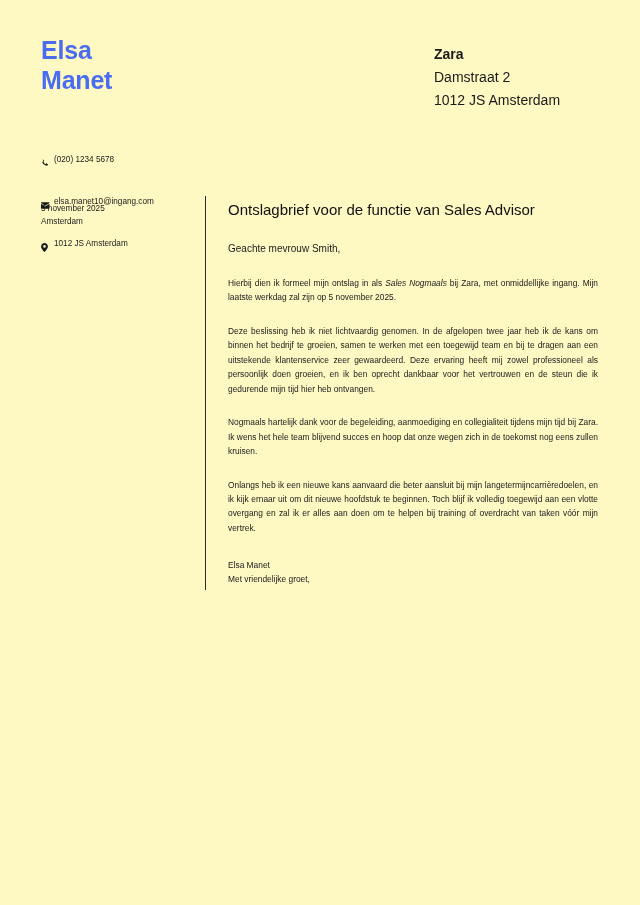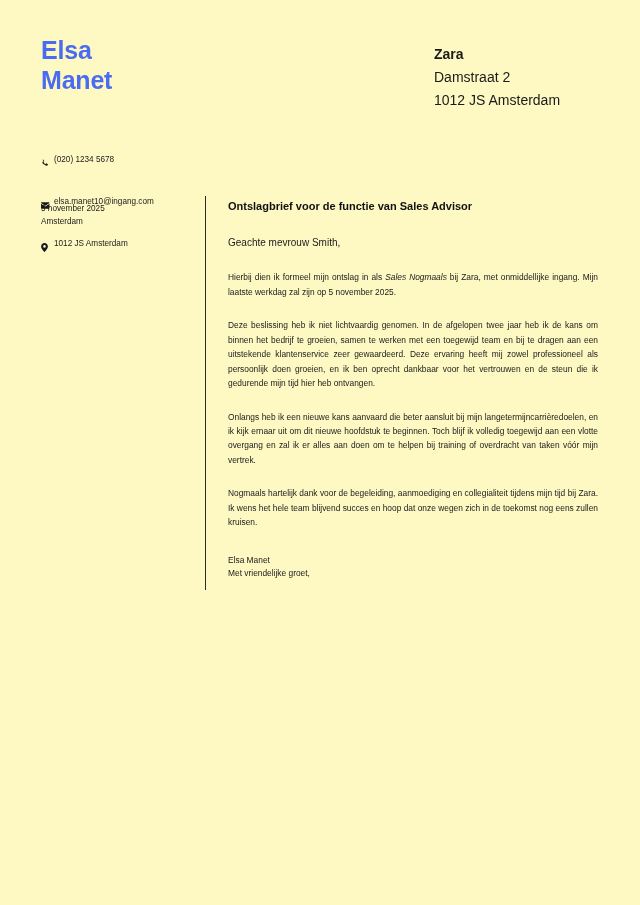--- a/index.html
+++ b/index.html
@@ -119,22 +119,22 @@
   }
 
   
   .letter {
     position: absolute;
     top: 199px;
     left: 228px;
     width: 370px;
   }
   .letter-subject {
-    font-size: 11px;
-    font-weight: bold;
+    font-size: 15px;
+    font-weight: normal;
     line-height: 1.4;
     margin: 0 0 21px 0;
     color: #111111;
   }
   .letter-salutation {
     font-size: 10px;
     line-height: 1.5;
     margin: 0 0 20px 0;
     color: #1a1a1a;
   }
@@ -220,23 +220,23 @@
   <div class="letter">
 
     <h1 class="letter-subject">Ontslagbrief voor de functie van Sales Advisor</h1>
 
     <p class="letter-salutation">Geachte mevrouw Smith,</p>
 
     <p class="letter-para"><span>Hierbij dien ik formeel mijn ontslag in als </span><em>Sales Nogmaals</em><span> bij Zara, met onmiddellijke ingang. Mijn laatste werkdag zal zijn op 5 november 2025.</span></p>
 
     <p class="letter-para">Deze beslissing heb ik niet lichtvaardig genomen. In de afgelopen twee jaar heb ik de kans om binnen het bedrijf te groeien, samen te werken met een toegewijd team en bij te dragen aan een uitstekende klantenservice zeer gewaardeerd. Deze ervaring heeft mij zowel professioneel als persoonlijk doen groeien, en ik ben oprecht dankbaar voor het vertrouwen en de steun die ik gedurende mijn tijd hier heb ontvangen.</p>
 
+    <p class="letter-para">Nogmaals hartelijk dank voor de begeleiding, aanmoediging en collegialiteit tijdens mijn tijd bij Zara. Ik wens het hele team blijvend succes en hoop dat onze wegen zich in de toekomst nog eens zullen kruisen.</p>
+
     <p class="letter-para">Onlangs heb ik een nieuwe kans aanvaard die beter aansluit bij mijn langetermijncarrièredoelen, en ik kijk ernaar uit om dit nieuwe hoofdstuk te beginnen. Toch blijf ik volledig toegewijd aan een vlotte overgang en zal ik er alles aan doen om te helpen bij training of overdracht van taken vóór mijn vertrek.</p>
-
-    <p class="letter-para">Nogmaals hartelijk dank voor de begeleiding, aanmoediging en collegialiteit tijdens mijn tijd bij Zara. Ik wens het hele team blijvend succes en hoop dat onze wegen zich in de toekomst nog eens zullen kruisen.</p>
 
     <div class="closing">
       <span class="closing-line">Elsa Manet</span>
       <span class="closing-line">Met vriendelijke groet,</span>
     </div>
 
   </div>
 
 </div>
 

